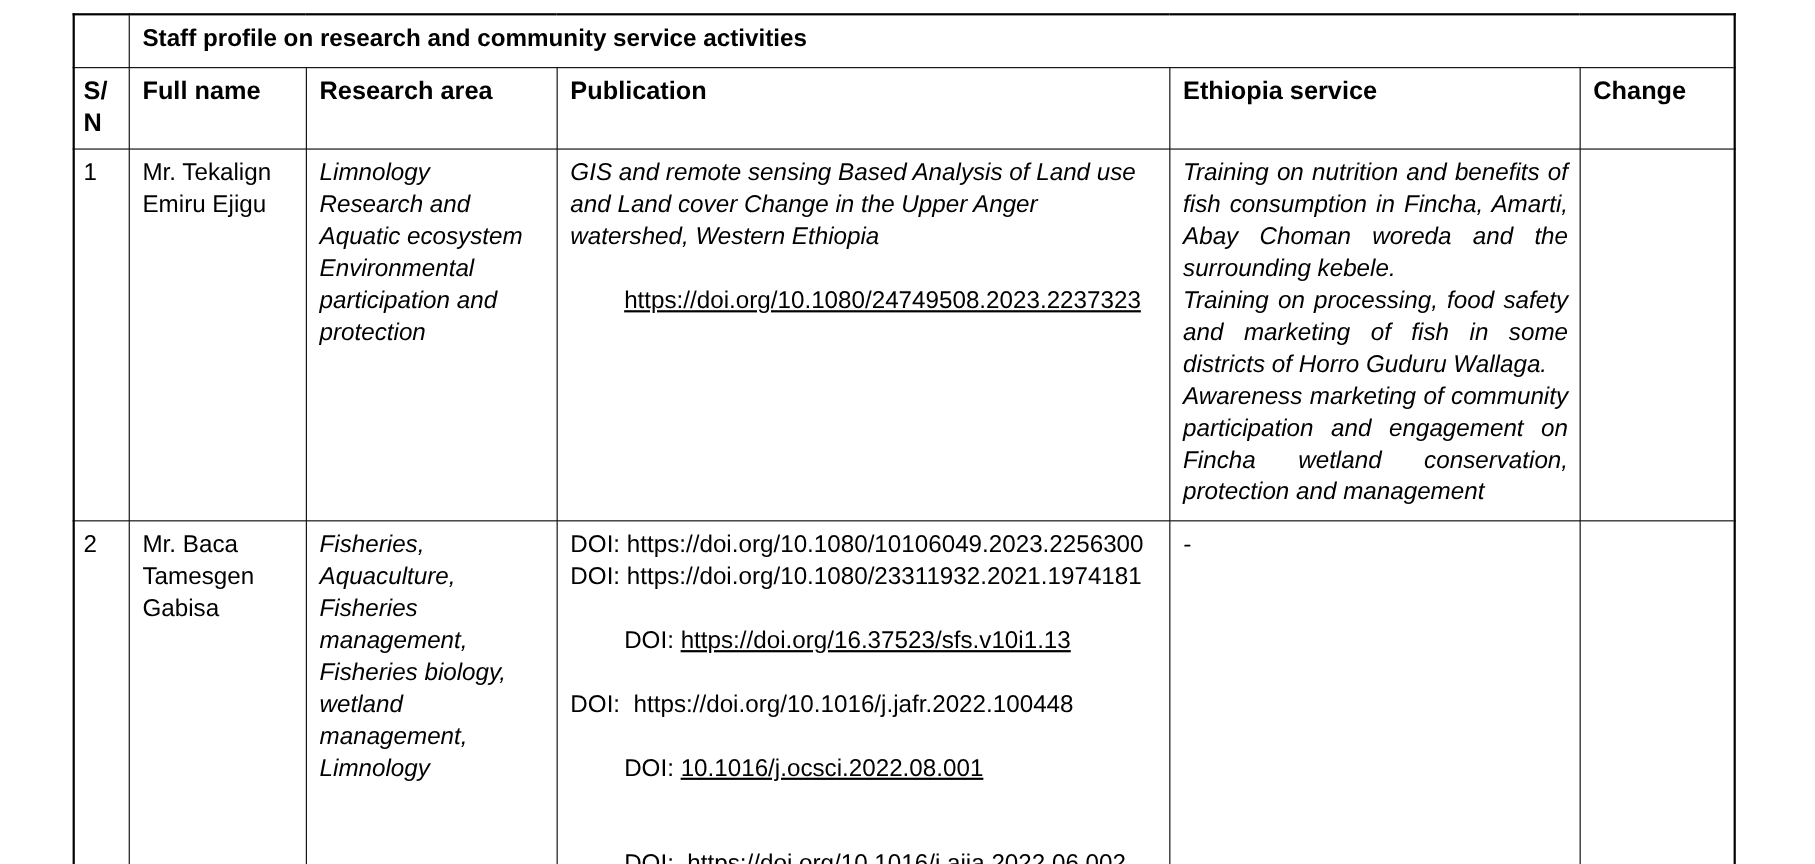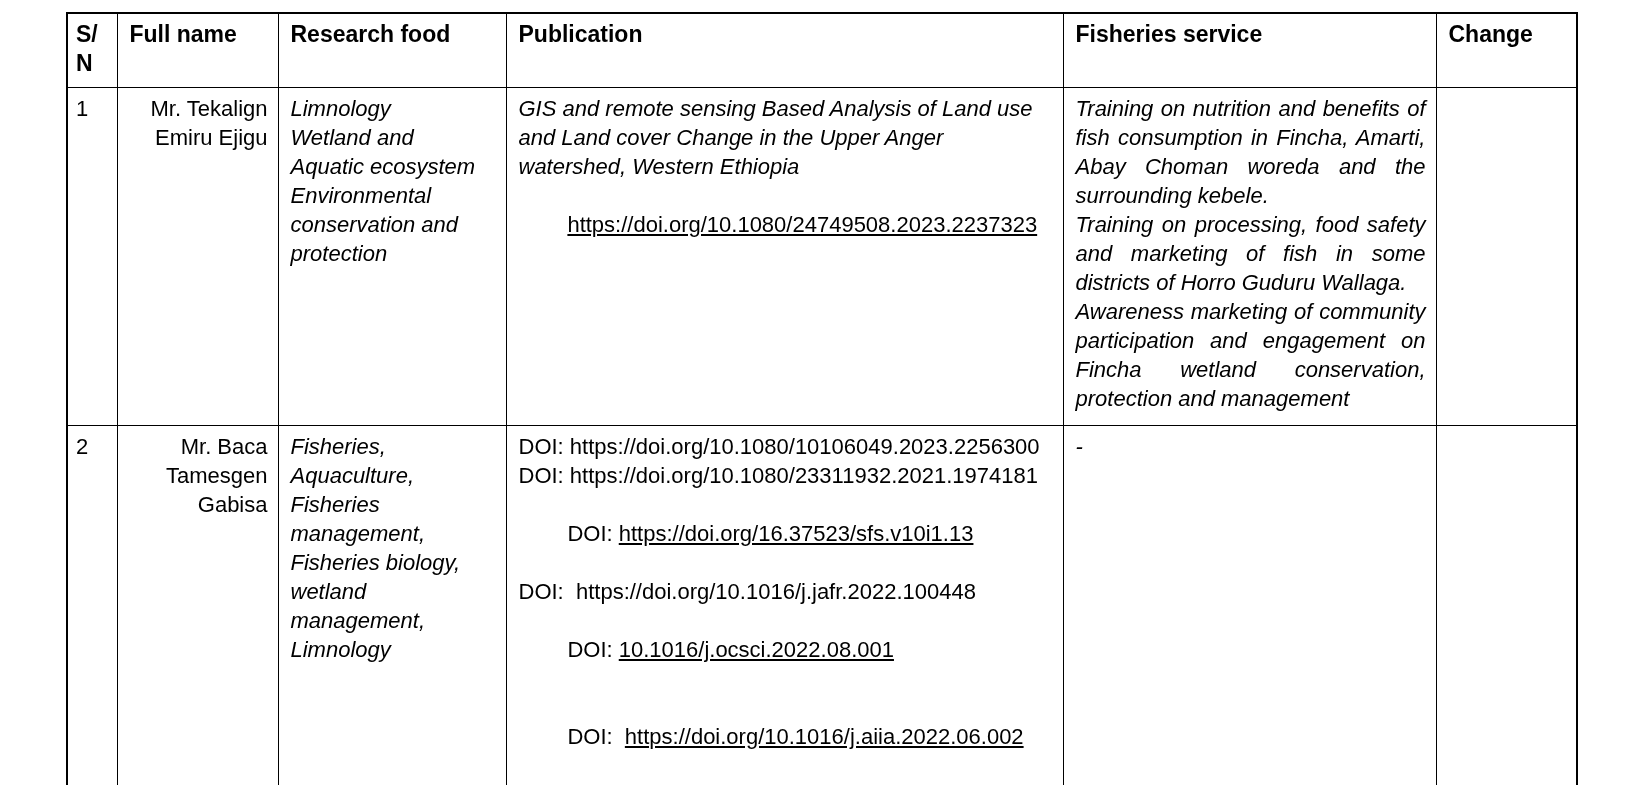--- a/index.html
+++ b/index.html
@@ -49,21 +49,21 @@
     vertical-align: middle;
   }
   .doc-table th {
     font-weight: bold;
     font-size: 23px;
     vertical-align: top;
   }
   th.sn-header { white-space: pre-line; padding-left: 8px; padding-right: 4px; }
   td.sn-cell { padding-left: 8px; }
 
-  .name-cell div { margin: 0; text-align: right; }
+  .name-cell div { margin: 0; }
   .name-pad-1 { padding-top: 118px; }
   .name-pad-2 { padding-top: 48px; }
 
   .cell-p { margin: 0; font-style: italic; }
   .pub-cell { padding-right: 28px; }
   .pub-url {
     margin: 0;
     white-space: pre-wrap;
     word-break: break-all;
     overflow-wrap: anywhere;
@@ -79,42 +79,46 @@
   <colgroup>
     <col class="col-sn">
     <col class="col-name">
     <col class="col-area">
     <col class="col-pub">
     <col class="col-cs">
     <col class="col-remark">
   </colgroup>
 
   <tbody>
+      <tr class="title-row">
+    <td class="sn-cell"></td>
+    <td class="title-cell" colspan="5">Staff profile on research and community service activities</td>
+  </tr>
 
   <tr class="header-row">
     <th class="sn-header">S/
 N</th>
     <th>Full name</th>
-    <th>Research food</th>
+    <th>Research area</th>
     <th>Publication</th>
-    <th>Fisheries service</th>
+    <th>Ethiopia service</th>
     <th>Change</th>
   </tr>
 
   <tr class="staff-row-1">
     <td class="sn-cell">1</td>
     <td class="name-cell name-pad-1">
       <div>Mr. Tekalign Emiru Ejigu</div>
     </td>
     <td>
       <p class="cell-p">Limnology</p>
-      <p class="cell-p">Wetland and</p>
+      <p class="cell-p">Research and</p>
       <p class="cell-p">Aquatic ecosystem</p>
       <p class="cell-p">Environmental</p>
-      <p class="cell-p">conservation and</p>
+      <p class="cell-p">participation and</p>
       <p class="cell-p">protection</p>
     </td>
     <td class="pub-cell">
       <p class="cell-p">GIS and remote sensing Based Analysis of Land use and Land cover Change in the Upper Anger watershed, Western Ethiopia</p>
       <p class="pub-url">
         <span class="u">https://doi.org/10.1080/24749508.2023.2237323</span>
       </p>
     </td>
     <td class="cs-cell">
       <p class="cell-p">Training on nutrition and benefits of fish consumption in Fincha, Amarti, Abay Choman woreda and the surrounding kebele.</p>

